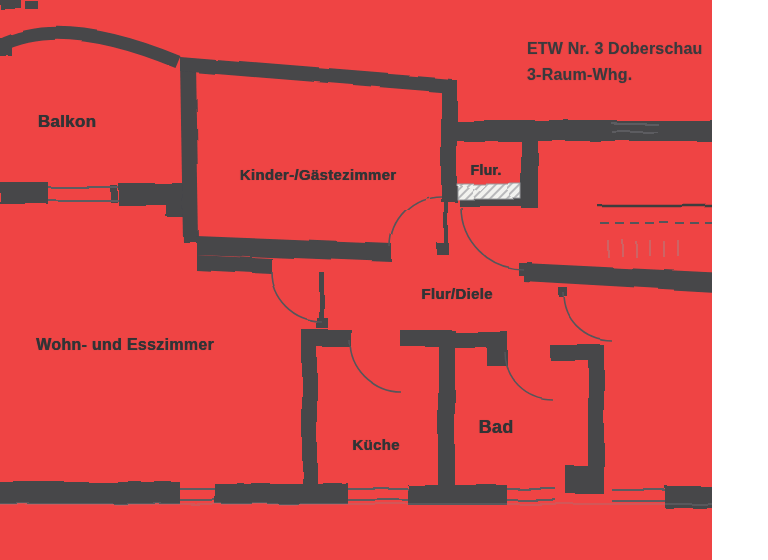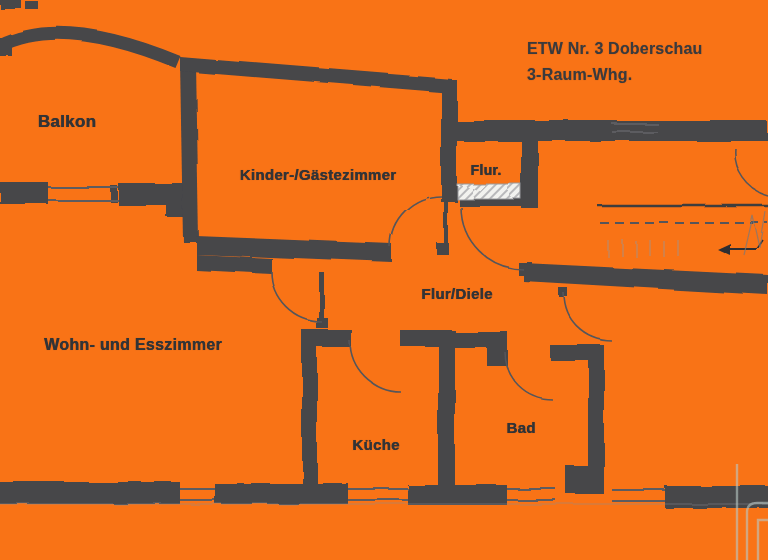--- a/index.html
+++ b/index.html
@@ -1,35 +1,35 @@
 <!DOCTYPE html>
 <html><head>
 <meta charset="utf-8">
 <style>
   html,body{margin:0;padding:0;background:#ffffff;}
   #stage{
-    position:relative;width:768px;height:560px;overflow:hidden;
-    background:#f97316;
+    position:relative;width:712px;height:560px;overflow:hidden;
+    background:#ef4444;
     font-family:"Liberation Sans",sans-serif;
   }
   #plan-svg{position:absolute;left:0;top:0;}
   .label{
     position:absolute;transform:translate(-50%,-50%);
     color:#333335;white-space:nowrap;letter-spacing:.3px;
     text-shadow:.4px 0 0 #3a3a3c, 0 0 1px rgba(70,70,72,.45);
     font-weight:bold;
   }
   .lbl-balkon{left:67px;top:122px;font-size:17px;}
   .lbl-kinder{left:318px;top:150px;font-size:15px;margin-top:24px;}
   .lbl-abst{left:486px;top:170px;font-size:14px;}
   .lbl-hausflur{left:650px;top:176px;font-size:15px;}
   .lbl-flur{left:457px;top:293px;font-size:15px;}
-  .lbl-wohn{left:133px;top:345px;font-size:16px;}
+  .lbl-wohn{left:125px;top:345px;font-size:16px;}
   .lbl-kueche{left:376px;top:444px;font-size:15px;}
-  .lbl-bad{left:521px;top:427px;font-size:15px;}
+  .lbl-bad{left:496px;top:427px;font-size:18px;}
   .lbl-schlaf{left:700px;top:395px;font-size:15.5px;}
   .title{
     position:absolute;left:527px;top:36px;
     font-size:16px;font-weight:700;line-height:26px;
     color:#3a3a3d;letter-spacing:.2px;
     text-shadow:0 0 1px rgba(58,58,61,.5);
   }
 </style>
 </head>
 <body>

